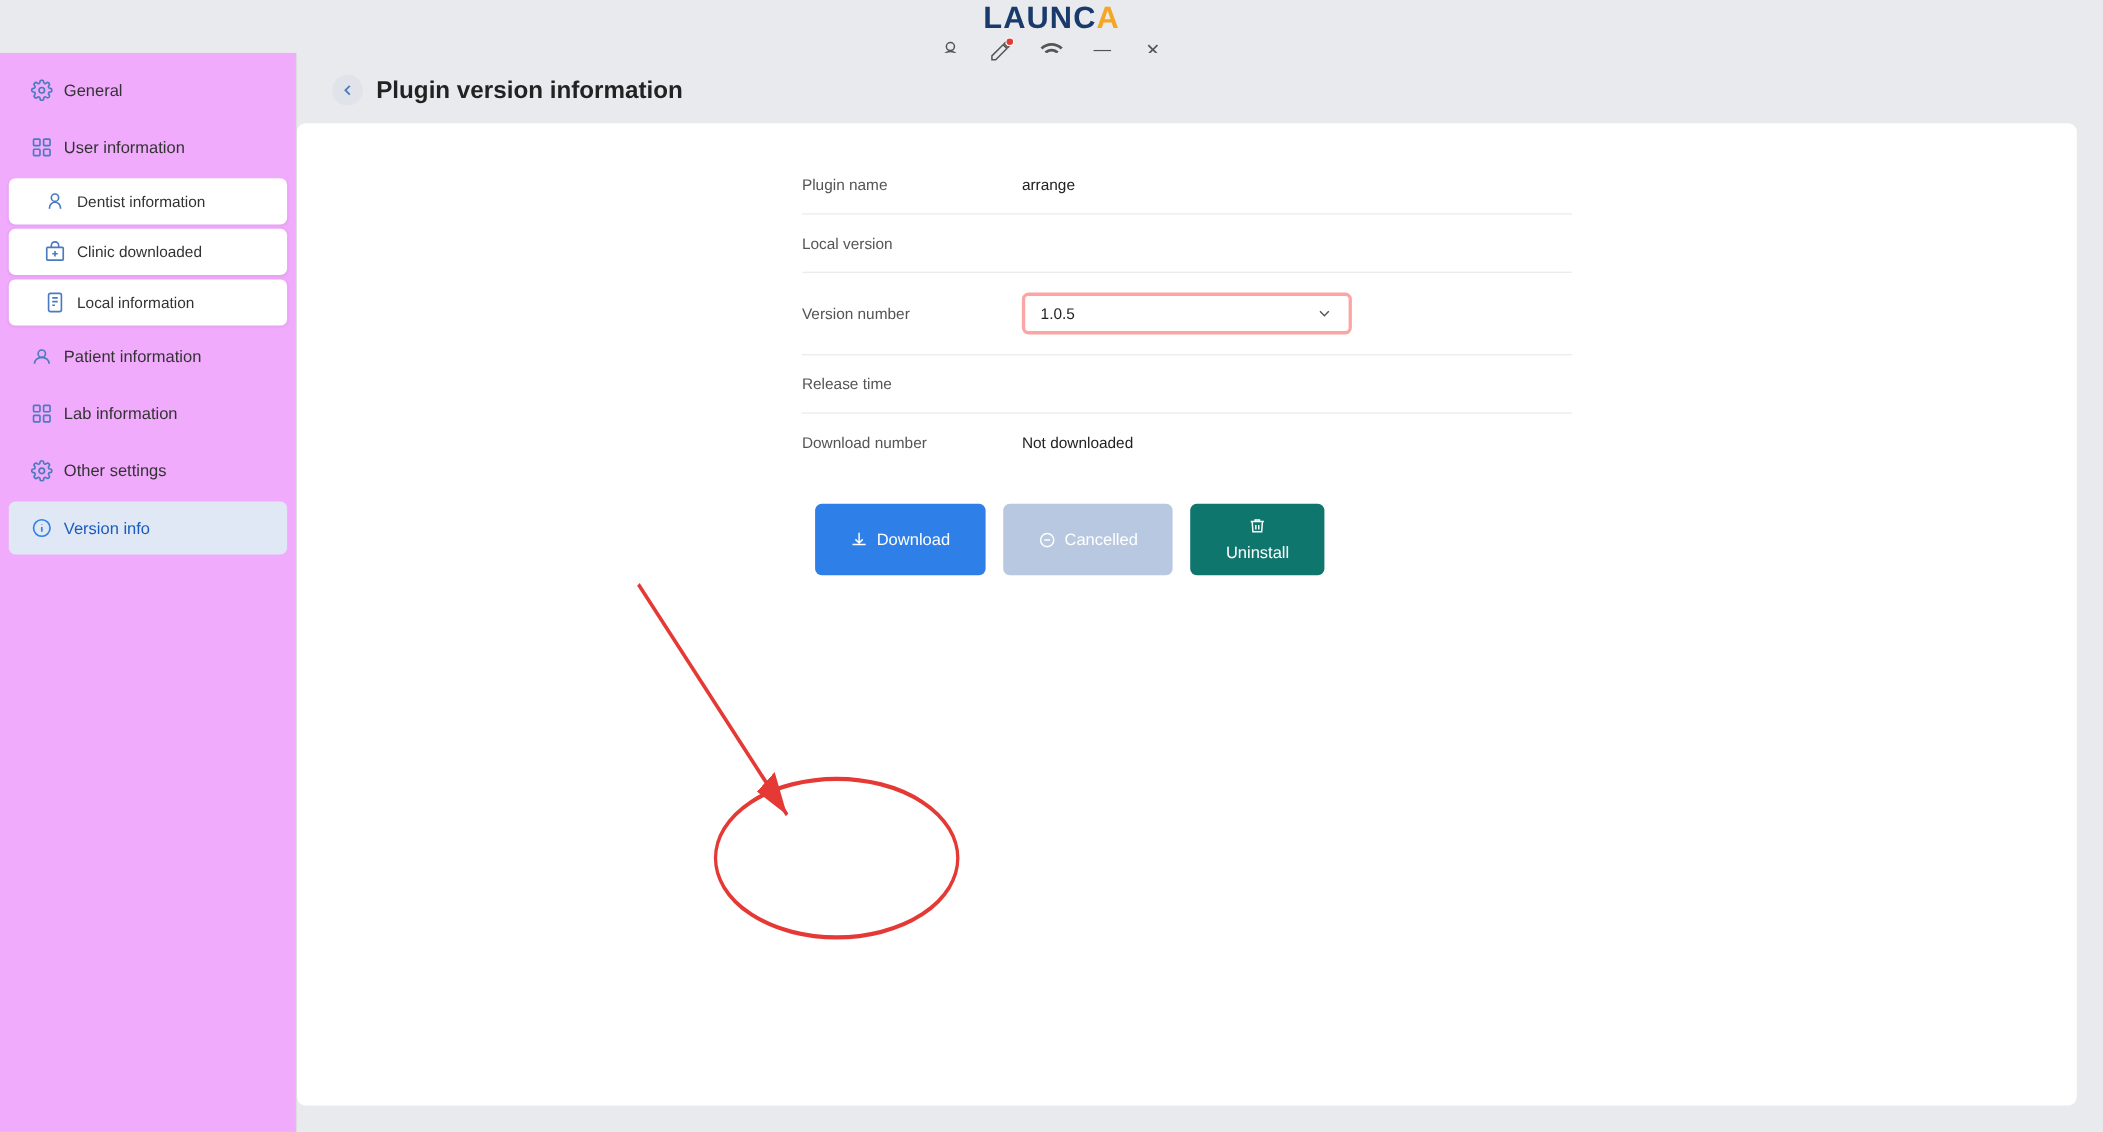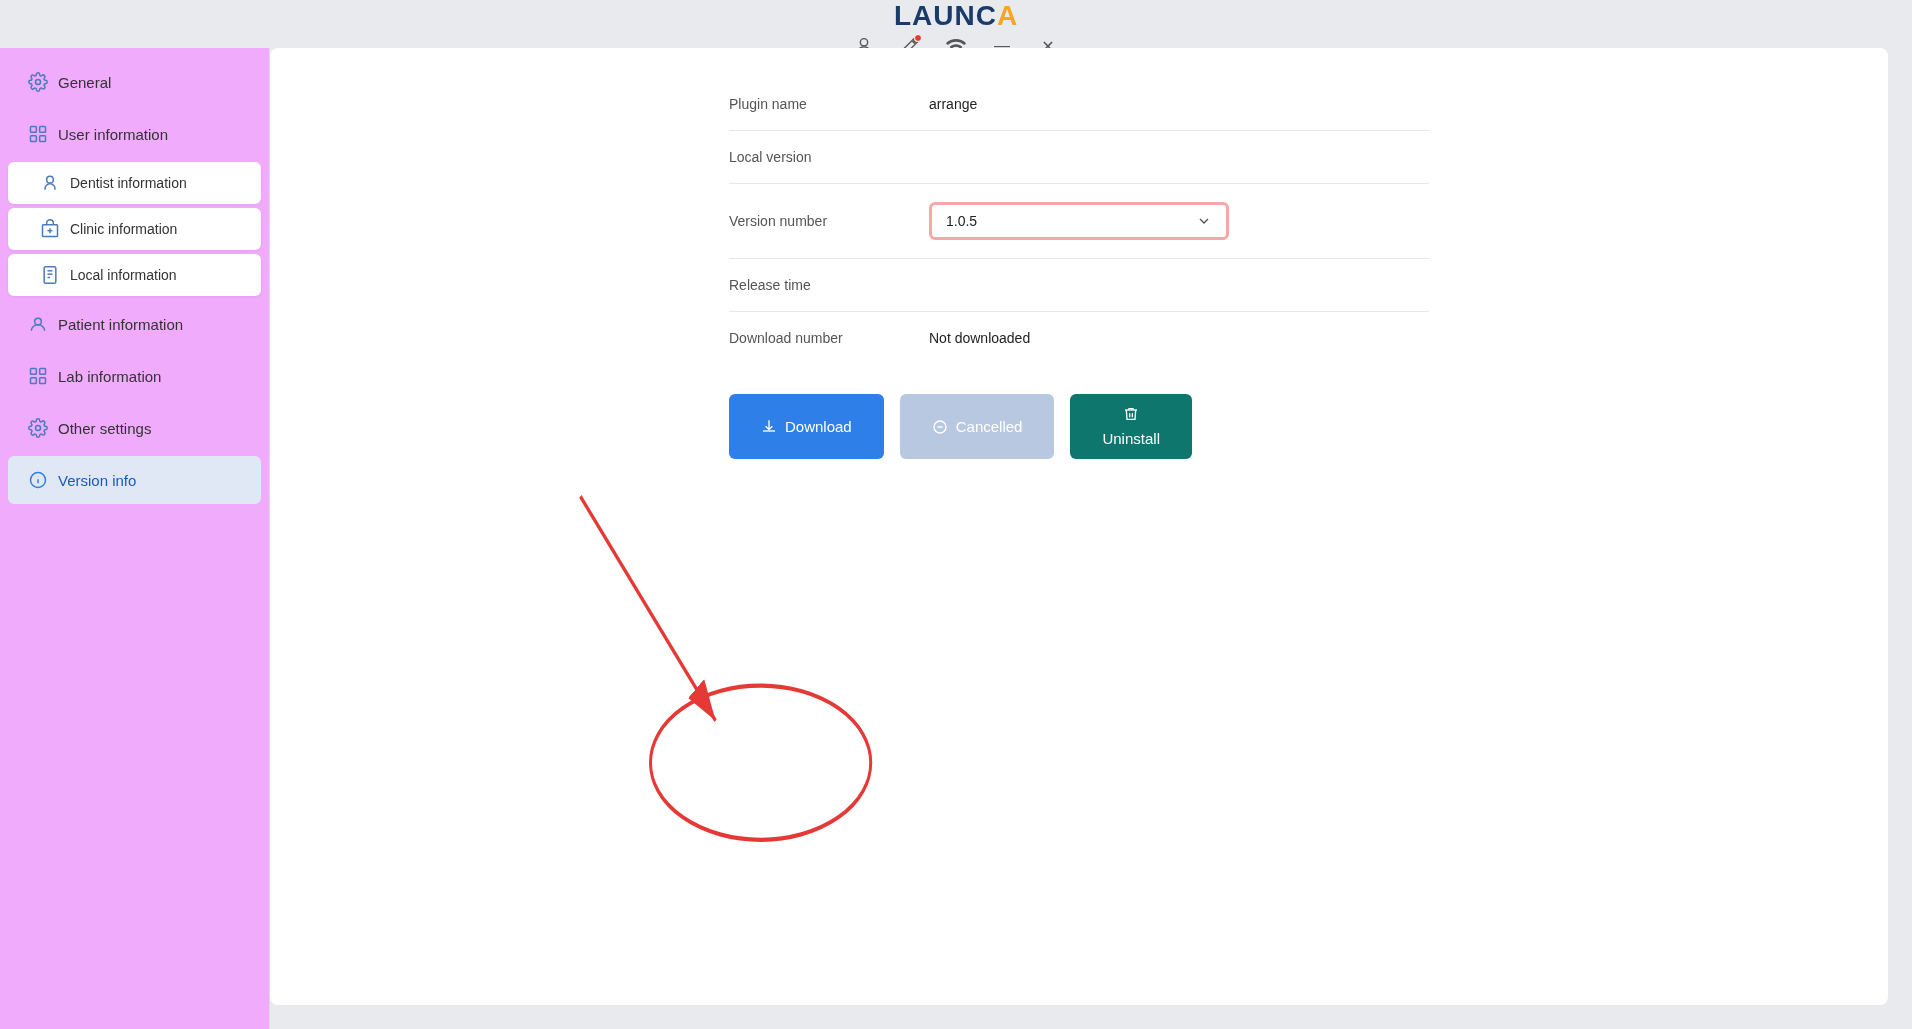--- a/index.html
+++ b/index.html
@@ -184,20 +184,21 @@
       padding: 12px 32px;
       border-radius: 6px;
       font-size: 15px;
       cursor: pointer;
       border: none;
       font-weight: 500;
     }
     .btn-primary {
       background: #2f7fe8;
       color: #fff;
+      margin-left: 12px;
     }
     .btn-secondary {
       background: #b8c8e0;
       color: #fff;
     }
     .btn-danger {
       background: #0f766e;
       color: #fff;
       flex-direction: column;
     }
@@ -286,21 +287,21 @@
       <span>Dentist information</span>
     </div>
 
     <div class="sidebar-item sub">
       <svg class="sidebar-icon" viewBox="0 0 24 24" fill="none" stroke="#4a7abf" stroke-width="1.8">
         <rect x="3" y="7" width="18" height="14" rx="1"></rect>
         <path d="M8 7V5a4 4 0 018 0v2"></path>
         <line x1="12" y1="11" x2="12" y2="17"></line>
         <line x1="9" y1="14" x2="15" y2="14"></line>
       </svg>
-      <span>Clinic information</span>
+      <span>Clinic downloaded</span>
     </div>
 
     <div class="sidebar-item sub">
       <svg class="sidebar-icon" viewBox="0 0 24 24" fill="none" stroke="#4a7abf" stroke-width="1.8">
         <rect x="5" y="2" width="14" height="20" rx="2"></rect>
         <line x1="9" y1="7" x2="15" y2="7"></line>
         <line x1="9" y1="11" x2="15" y2="11"></line>
         <line x1="9" y1="15" x2="12" y2="15"></line>
       </svg>
       <span>Local information</span>
@@ -338,20 +339,28 @@
         <line x1="12" y1="8" x2="12" y2="8.5"></line>
         <line x1="12" y1="11" x2="12" y2="16"></line>
       </svg>
       <span>Version info</span>
     </div>
 
   </div>
 
   <div class="main-content">
 
+    <div class="page-header">
+      <div class="back-btn">
+        <svg width="16" height="16" viewBox="0 0 24 24" fill="none" stroke="#4a7abf" stroke-width="2.5">
+          <polyline points="15 18 9 12 15 6"></polyline>
+        </svg>
+      </div>
+      <span class="page-title">Plugin version information</span>
+    </div>
 
     <div class="panel-wrapper">
 
       <div style="flex:1; background:#fff; margin: 0 24px 24px 0; border-radius:8px; padding: 30px 83px; overflow-y:auto; display:flex; flex-direction:column;">
 
         <div style="max-width: 700px; margin: 0 auto; width: 100%;">
 
           <div class="info-row">
             <span class="info-label">Plugin name</span>
             <span class="info-value">arrange</span>

